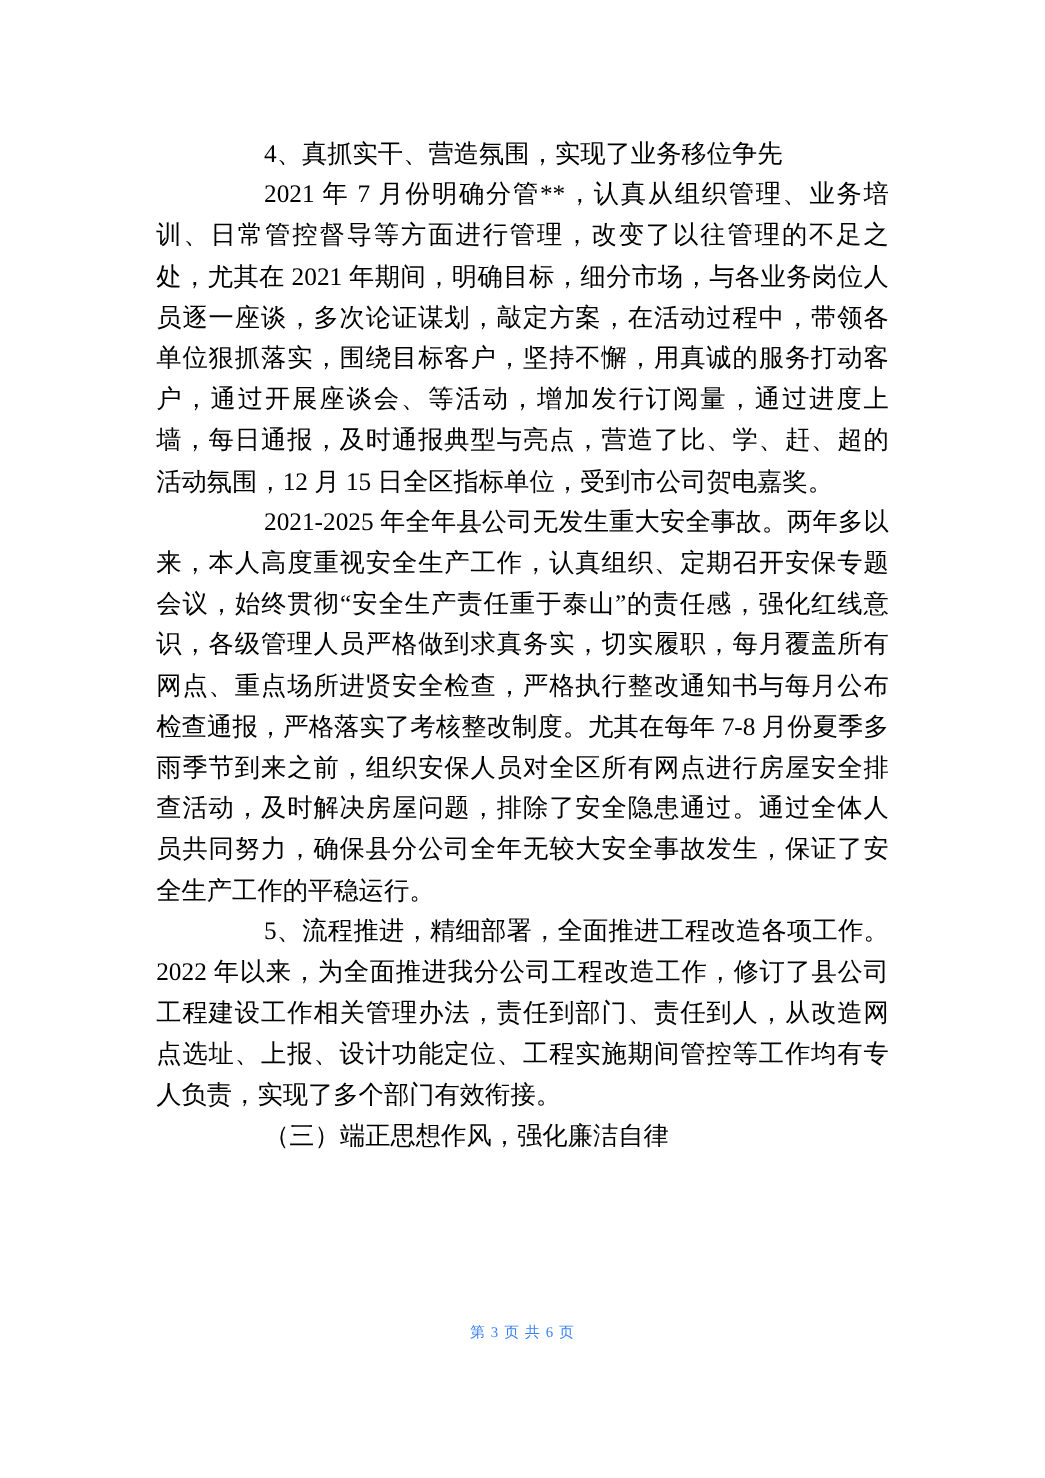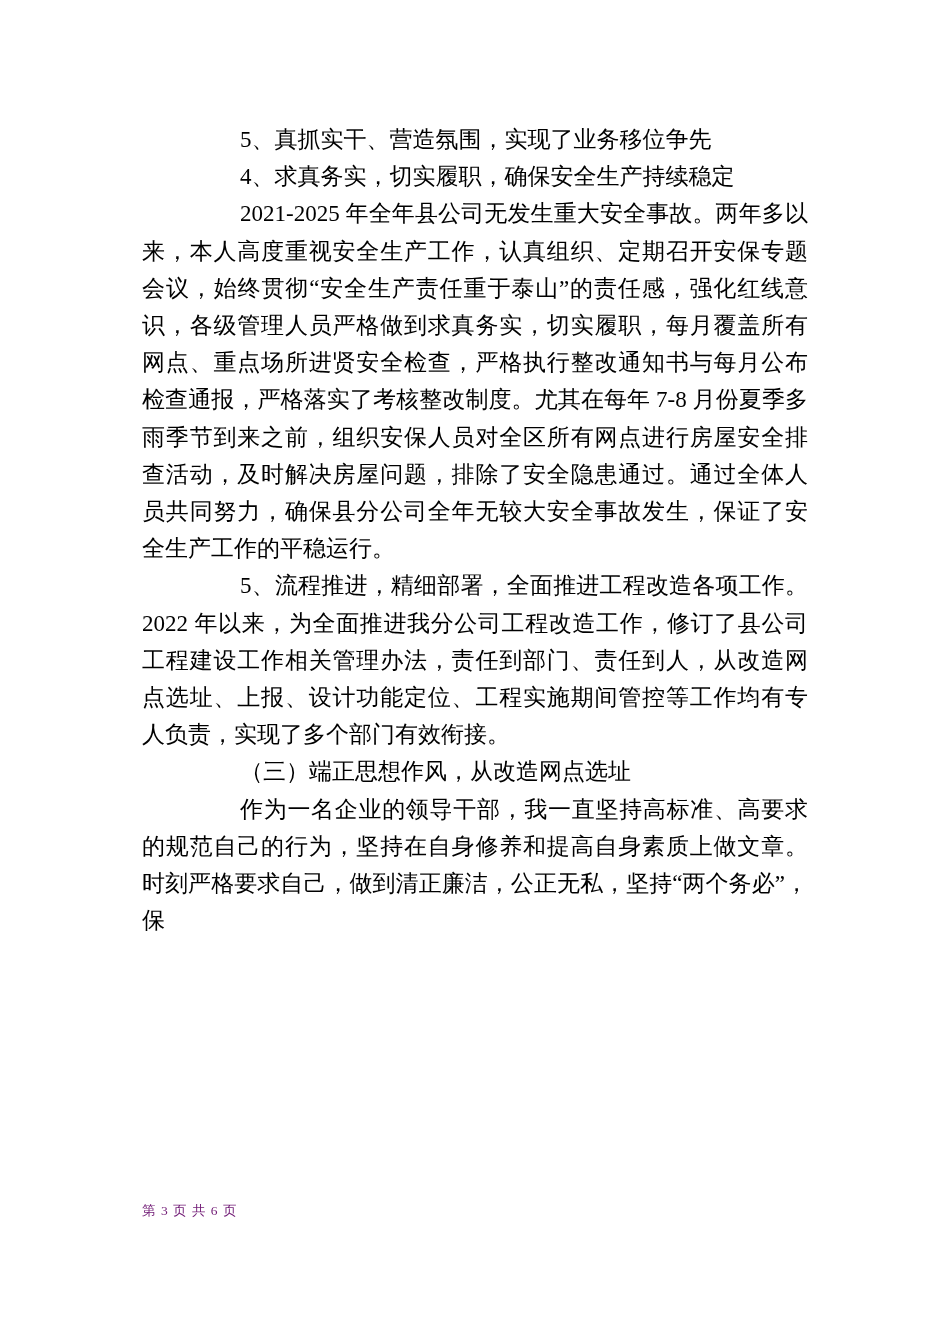--- a/index.html
+++ b/index.html
@@ -32,35 +32,34 @@
     padding: 0;
     text-indent: 98px;
     word-break: normal;
     overflow-wrap: break-word;
   }
   .footer {
     position: absolute;
     left: 142px;
     top: 1201px;
     width: 666px;
-    text-align: left;
+    text-align: center;
     font-size: 13.5px;
     line-height: 20px;
-    color: #701a75;
+    color: #3b82f6;
     letter-spacing: 1px;
   }
 </style>
 </head>
 <body>
 
 <div class="page">
   <div class="content">
-      <p class="heading">5、真抓实干、营造氛围，实现了业务移位争先</p>
-      <p class="heading">4、求真务实，切实履职，确保安全生产持续稳定</p>
+      <p class="heading">4、真抓实干、营造氛围，实现了业务移位争先</p>
+      <p class="body">2021 年 7 月份明确分管**，认真从组织管理、业务培训、日常管控督导等方面进行管理，改变了以往管理的不足之处，尤其在 2021 年期间，明确目标，细分市场，与各业务岗位人员逐一座谈，多次论证谋划，敲定方案，在活动过程中，带领各单位狠抓落实，围绕目标客户，坚持不懈，用真诚的服务打动客户，通过开展座谈会、等活动，增加发行订阅量，通过进度上墙，每日通报，及时通报典型与亮点，营造了比、学、赶、超的活动氛围，12 月 15 日全区指标单位，受到市公司贺电嘉奖。</p>
       <p class="body">2021-2025 年全年县公司无发生重大安全事故。两年多以来，本人高度重视安全生产工作，认真组织、定期召开安保专题会议，始终贯彻“安全生产责任重于泰山”的责任感，强化红线意识，各级管理人员严格做到求真务实，切实履职，每月覆盖所有网点、重点场所进贤安全检查，严格执行整改通知书与每月公布检查通报，严格落实了考核整改制度。尤其在每年 7-8 月份夏季多雨季节到来之前，组织安保人员对全区所有网点进行房屋安全排查活动，及时解决房屋问题，排除了安全隐患通过。通过全体人员共同努力，确保县分公司全年无较大安全事故发生，保证了安全生产工作的平稳运行。</p>
       <p class="body">5、流程推进，精细部署，全面推进工程改造各项工作。2022 年以来，为全面推进我分公司工程改造工作，修订了县公司工程建设工作相关管理办法，责任到部门、责任到人，从改造网点选址、上报、设计功能定位、工程实施期间管控等工作均有专人负责，实现了多个部门有效衔接。</p>
-      <p class="heading">（三）端正思想作风，从改造网点选址</p>
-      <p class="body">作为一名企业的领导干部，我一直坚持高标准、高要求的规范自己的行为，坚持在自身修养和提高自身素质上做文章。时刻严格要求自己，做到清正廉洁，公正无私，坚持“两个务必”，保</p>
+      <p class="heading">（三）端正思想作风，强化廉洁自律</p>
     </div>
   <div class="footer">
     <span>第 3 页 共 6 页</span>
   </div>
 </div>
 
 </body></html>

